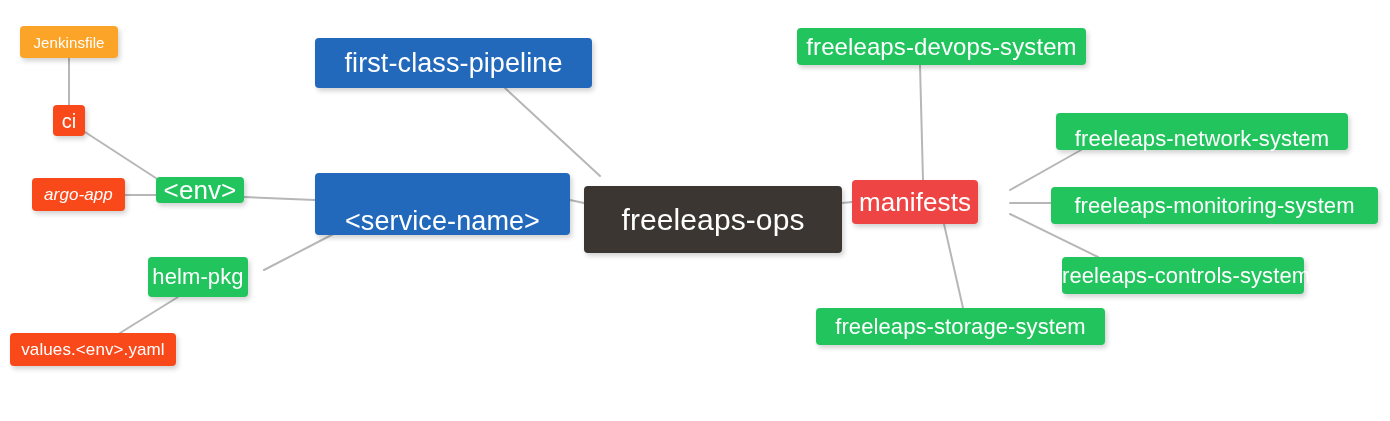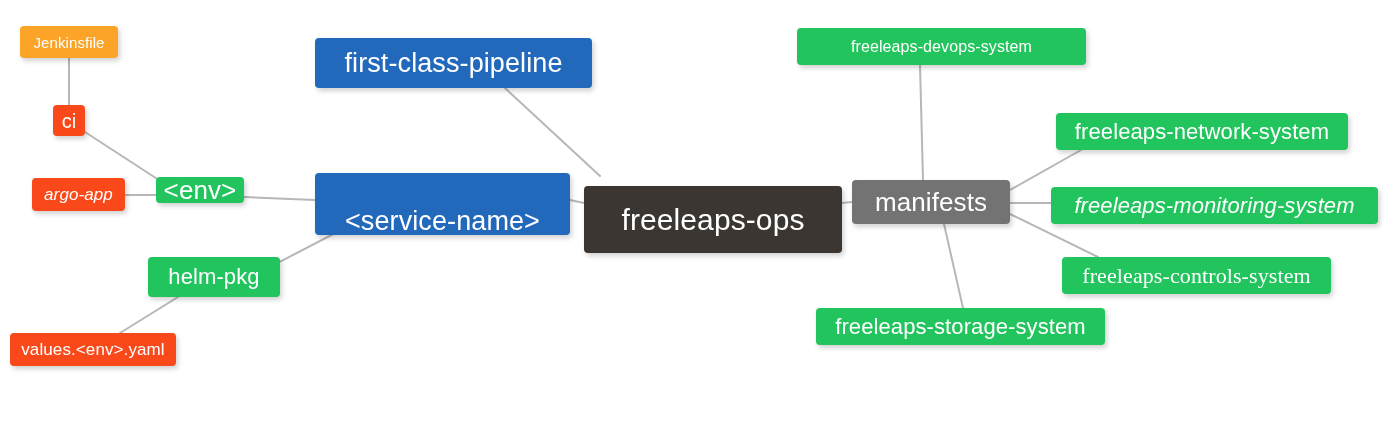--- a/index.html
+++ b/index.html
@@ -69,50 +69,50 @@
   <div id="node-layer">
       <div class="node" style="left: 584px; top: 170px; width: 258px; height: 67px; background: rgb(59, 54, 49); font-size: 30px; margin-top: 16px;">
         <span class="node-label">freeleaps-ops</span>
       </div>
       <div class="node" style="left: 315px; top: 173px; width: 255px; height: 62px; background: rgb(34, 104, 187); font-size: 27px; align-items: flex-end;">
         <span class="node-label">&lt;service-name&gt;</span>
       </div>
       <div class="node" style="left: 315px; top: 38px; width: 277px; height: 50px; background: rgb(34, 104, 187); font-size: 27px;">
         <span class="node-label">first-class-pipeline</span>
       </div>
-      <div class="node" style="left: 852px; top: 180px; width: 158px; height: 44px; background: #737373; font-size: 26px;">
+      <div class="node" style="left: 852px; top: 180px; width: 126px; height: 44px; background: #ef4444; font-size: 26px;">
         <span class="node-label">manifests</span>
       </div>
       <div class="node" style="left: 156px; top: 177px; width: 88px; height: 26px; background: rgb(33, 196, 93); font-size: 26px;">
         <span class="node-label">&lt;env&gt;</span>
       </div>
-      <div class="node" style="left: 148px; top: 257px; width: 132px; height: 40px; background: rgb(33, 196, 93); font-size: 22px;">
+      <div class="node" style="left: 148px; top: 257px; width: 100px; height: 40px; background: rgb(33, 196, 93); font-size: 22px;">
         <span class="node-label">helm-pkg</span>
       </div>
       <div class="node" style="left: 53px; top: 105px; width: 32px; height: 31px; background: rgb(249, 73, 26); font-size: 20px;">
         <span class="node-label">ci</span>
       </div>
       <div class="node" style="left: 20px; top: 26px; width: 98px; height: 32px; background: rgb(251, 164, 40); font-size: 15px;">
         <span class="node-label">Jenkinsfile</span>
       </div>
       <div class="node" style="left: 32px; top: 178px; width: 93px; height: 33px; background: rgb(249, 73, 26); font-size: 17px; font-style: italic;">
         <span class="node-label">argo-app</span>
       </div>
       <div class="node" style="left: 10px; top: 333px; width: 166px; height: 33px; background: rgb(249, 73, 26); font-size: 17px;">
         <span class="node-label">values.&lt;env&gt;.yaml</span>
       </div>
-      <div class="node" style="left: 797px; top: 28px; width: 289px; height: 37px; background: rgb(33, 196, 93); font-size: 16px;">
+      <div class="node" style="left: 797px; top: 28px; width: 289px; height: 37px; background: rgb(33, 196, 93); font-size: 24px;">
         <span class="node-label">freeleaps-devops-system</span>
       </div>
-      <div class="node" style="left: 1056px; top: 113px; width: 292px; height: 37px; background: rgb(33, 196, 93); font-size: 22px;">
+      <div class="node" style="left: 1056px; top: 113px; width: 292px; height: 37px; background: rgb(33, 196, 93); font-size: 22px; align-items: flex-end;">
         <span class="node-label">freeleaps-network-system</span>
       </div>
-      <div class="node" style="left: 1051px; top: 187px; width: 327px; height: 37px; background: rgb(33, 196, 93); font-size: 22px; font-style: italic;">
+      <div class="node" style="left: 1051px; top: 187px; width: 327px; height: 37px; background: rgb(33, 196, 93); font-size: 22px;">
         <span class="node-label">freeleaps-monitoring-system</span>
       </div>
-      <div class="node" style="left: 1062px; top: 257px; width: 269px; height: 37px; background: rgb(33, 196, 93); font-size: 22px; font-family: Liberation Serif, serif;">
+      <div class="node" style="left: 1062px; top: 257px; width: 242px; height: 37px; background: rgb(33, 196, 93); font-size: 22px;">
         <span class="node-label">freeleaps-controls-system</span>
       </div>
       <div class="node" style="left: 816px; top: 308px; width: 289px; height: 37px; background: rgb(33, 196, 93); font-size: 22px;">
         <span class="node-label">freeleaps-storage-system</span>
       </div>
     </div>
 </div>
 
 </body></html>

